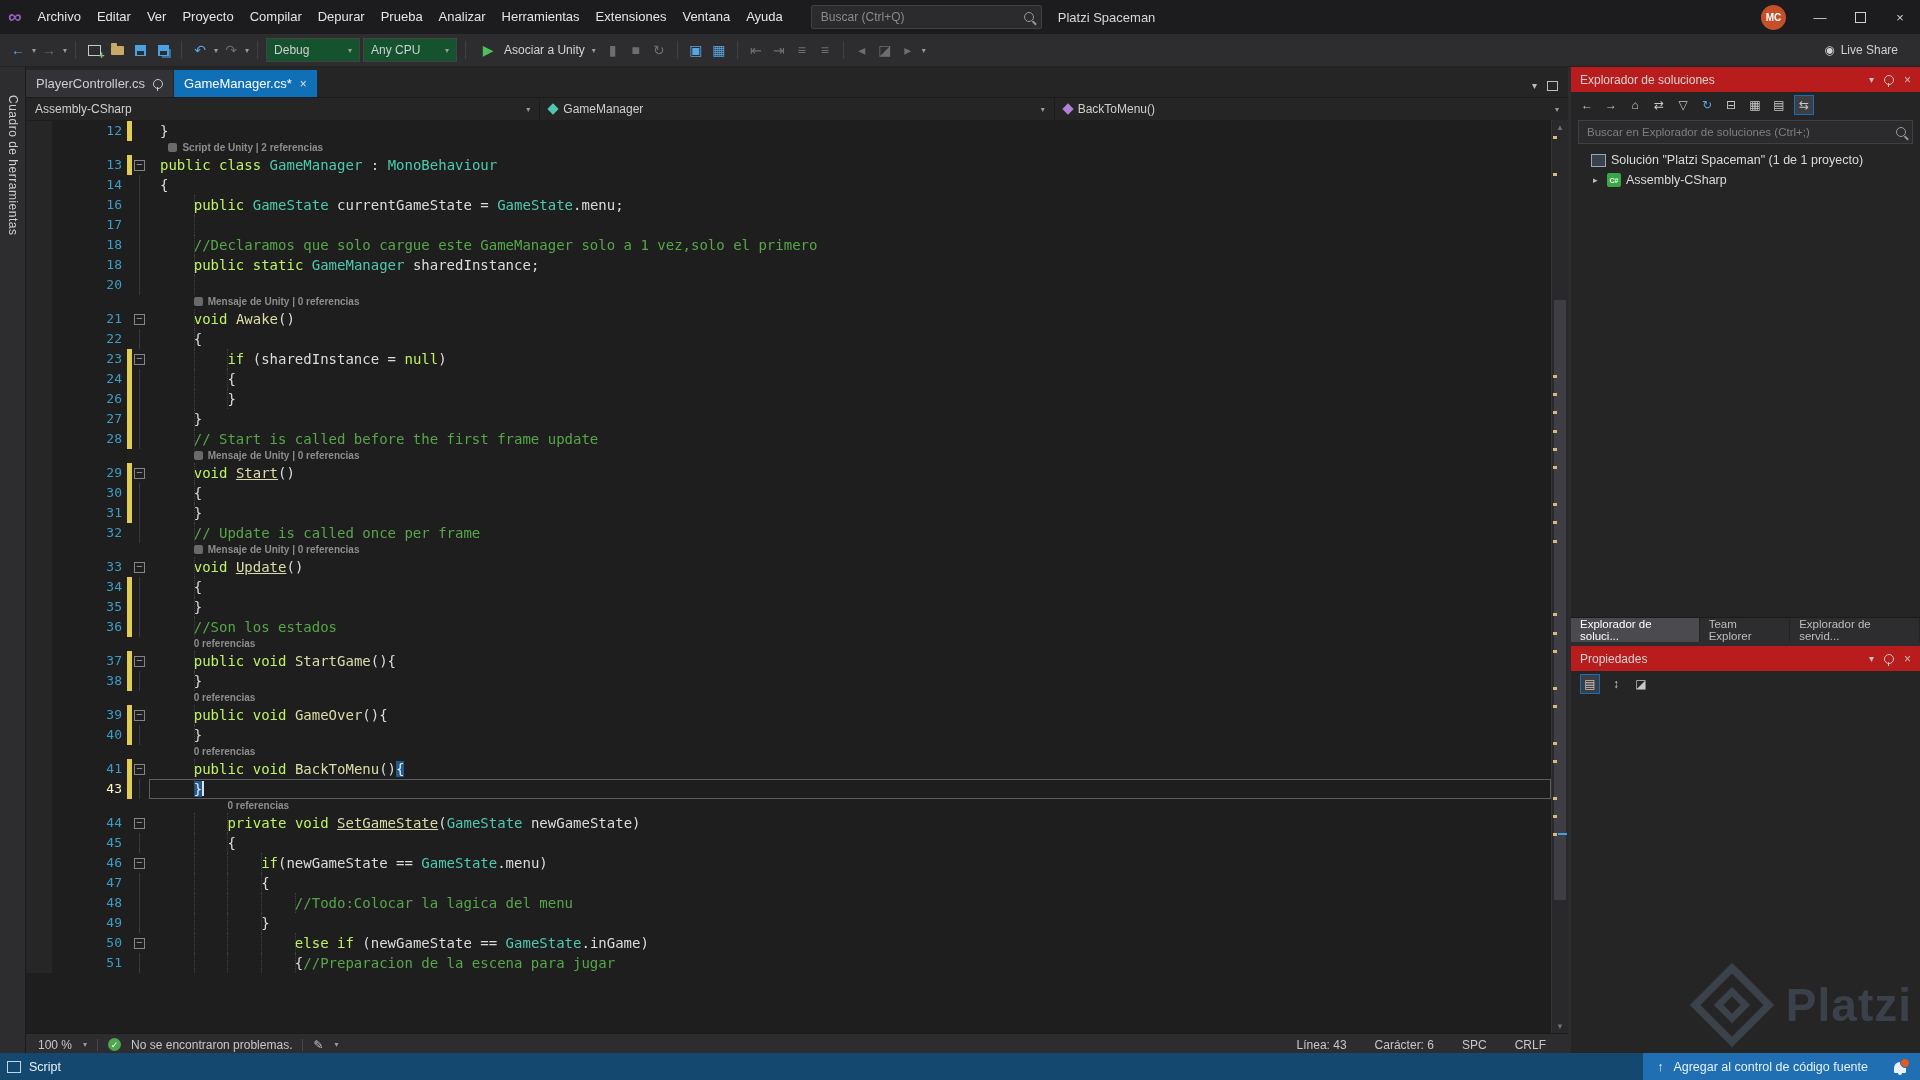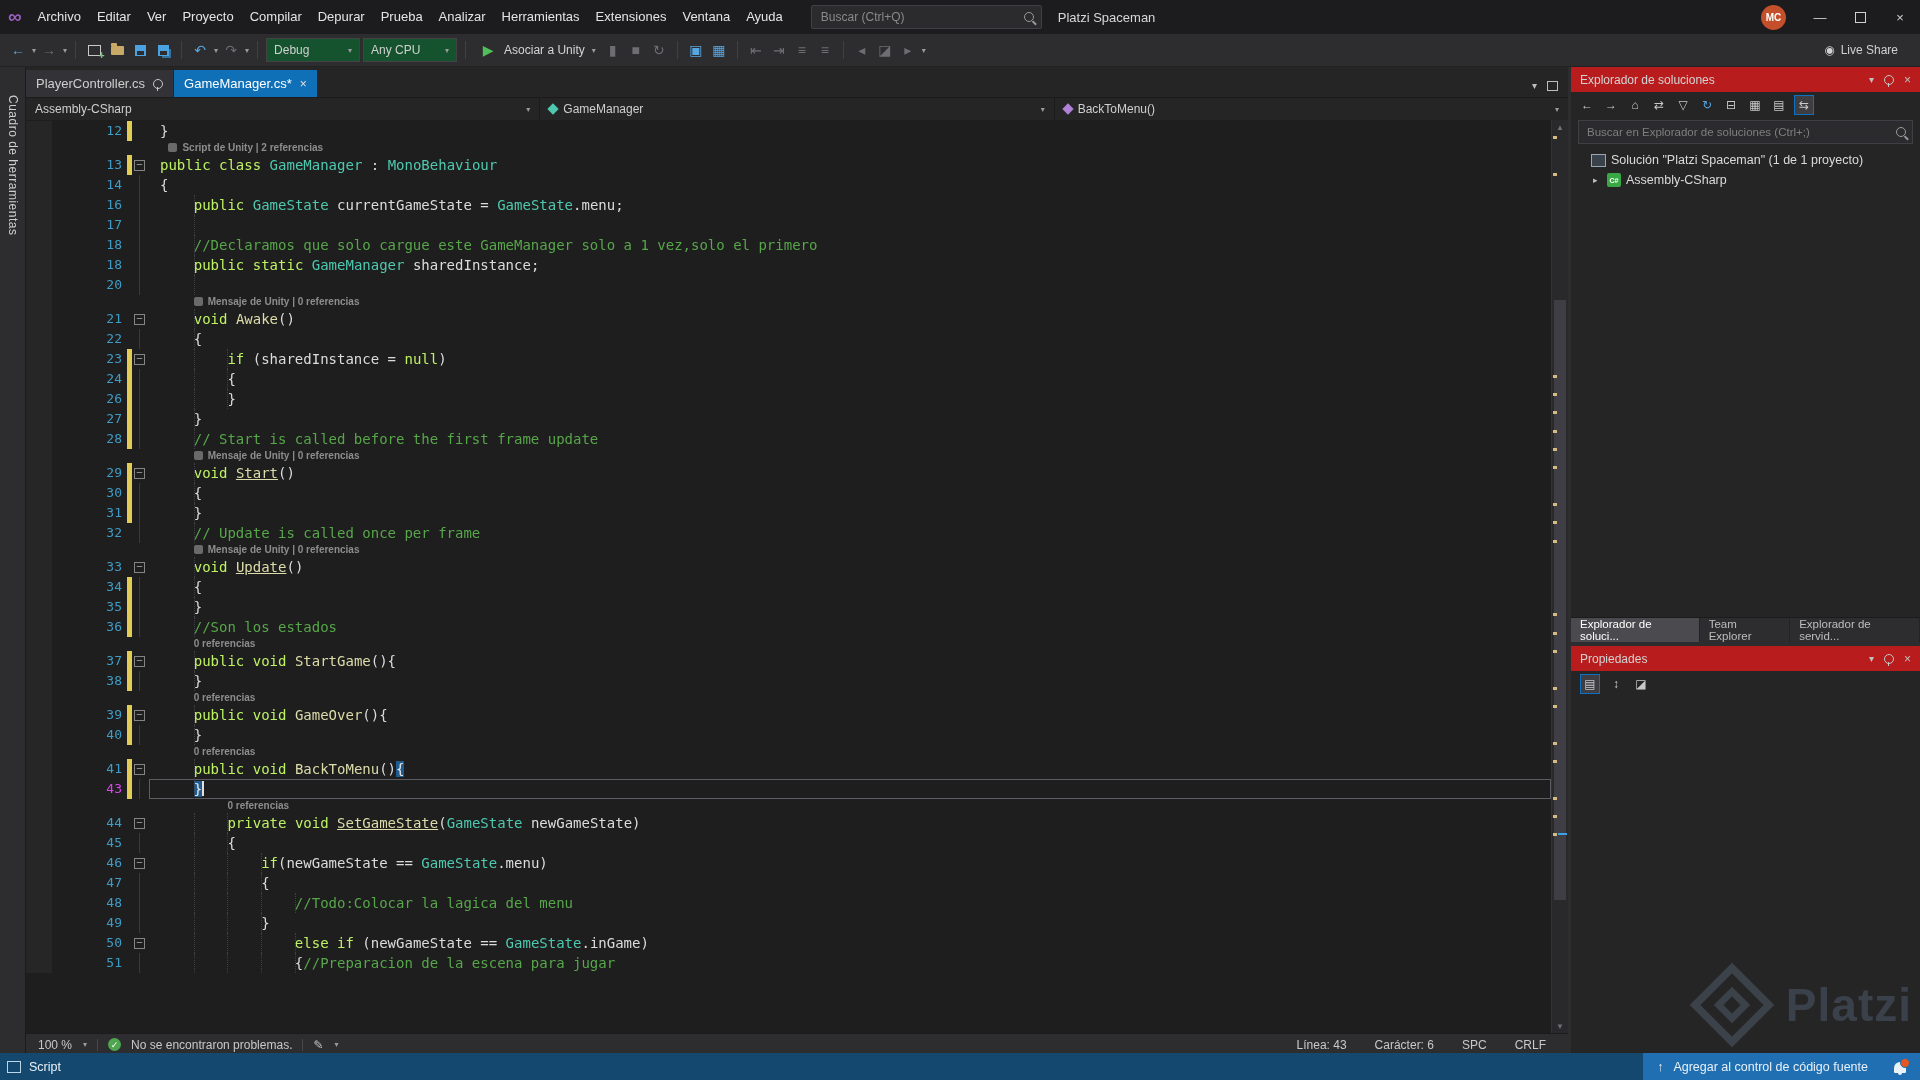--- a/index.html
+++ b/index.html
@@ -63,21 +63,21 @@
   .bc-caret{margin-left:auto;font-size:8px;color:#9a9a9a;}
   .dmd{width:8px;height:8px;transform:rotate(45deg);background:#4ec9b0;flex:none;}
   .cube{width:8px;height:8px;transform:rotate(45deg);background:#b180d7;flex:none;}
 
   
   .code-wrap{flex:none;height:913px;display:flex;background:#1e1e1e;min-width:0;overflow:hidden;}
   .code-area{flex:1;padding-top:1px;font-family:"DejaVu Sans Mono","Liberation Mono",monospace;font-size:14px;min-width:0;overflow:hidden;}
   .code-row{display:flex;height:20px;line-height:20px;}
   .gut-bp{width:26px;background:#262627;flex:none;}
   .gut-num{width:70px;flex:none;text-align:right;color:#3f9cc6;font-size:13px;}
-  .gut-num.cur{color:#d946ef;}
+  .gut-num.cur{color:#fef9c3;}
   .gut-bar{width:5px;margin-left:5px;flex:none;}
   .gut-bar.y{background:#e2cd54;}
   .gut-fold{width:17px;flex:none;position:relative;}
   .gut-fold.foldline::before{content:'';position:absolute;left:7px;top:0;bottom:0;width:1px;background:#3a3a3d;}
   .foldbox{position:absolute;left:2px;top:5px;width:9px;height:9px;border:1px solid #848484;background:#1e1e1e;color:#c8c8c8;font-size:9px;line-height:7px;text-align:center;}
   .code-text{flex:1;margin:0;padding:0 0 0 11px;white-space:pre;position:relative;color:#dcdcdc;font-family:inherit;font-size:inherit;min-width:0;}
   .guide{position:absolute;top:0;bottom:0;border-left:1px dotted #3f3f45;}
   .sp{color:#dcdcdc;} .sk{color:#bef264;} .st{color:#4ec9b0;} .sm{color:#dcdcaa;}
   .su{text-decoration:underline;} .sc{color:#57a64a;} .sb{background:#1f5b8e;color:#e8e8e8;}
   .caret-line .code-text{outline:1px solid #5c5c63;outline-offset:-1px;}

